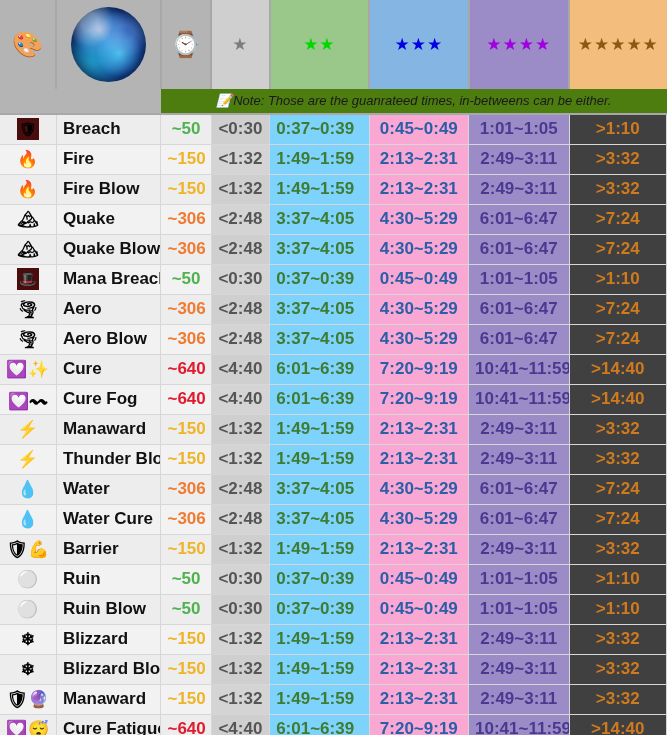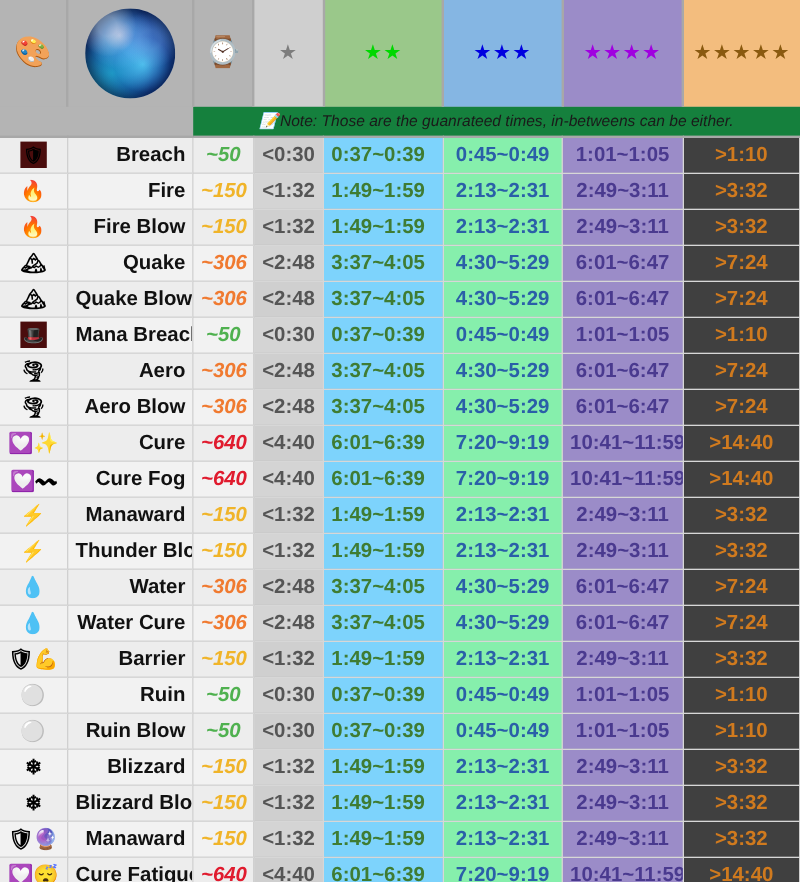--- a/index.html
+++ b/index.html
@@ -57,21 +57,21 @@
       radial-gradient(ellipse at 72% 35%, rgba(150,200,255,.3) 0 12%, rgba(0,0,0,0) 35%);
   }
   .orb-wrap {
     background: #b4b4b4;
     padding: 0;
   }
   .star-row { font-size: 17px; letter-spacing: 1px; line-height: 1; }
 
   
   .note-row td {
-    background: #15803d;
+    background: #4d7c0f;
     font-style: italic;
     font-size: 13px;
     color: #1a1a1a;
     padding: 4px 0 5px 0;
     text-align: center;
     border-bottom: 2px solid #a8a8a8;
   }
   .note-icon { font-size: 13px; margin-right: 1px; }
 
   
@@ -95,46 +95,45 @@
     text-align: center;
     font-size: 16px;
     padding: 0 2px;
     letter-spacing: 0px;
   }
   td.c-name {
     width: 100px;
     font-weight: normal;
     font-size: 17px;
     color: #111;
-    text-align: right;
+    text-align: left;
   }
   td.c-num {
     width: 47px;
     text-align: center;
     font-size: 15px;
-    font-style: italic;
   }
   td.c-t1 {
     width: 55px;
     background: #cfcfcf;
     color: #555;
     text-align: center;
     font-size: 15px;
   }
   tr.even td.c-t1 { background: #d4d4d4; }
   td.c-t2 {
     width: 95px;
     background: #7dd3fc;
     color: #3f7c33;
     text-align: left;
     font-size: 15px;
   }
   td.c-t3 {
     width: 95px;
-    background: #86efac;
+    background: #f9a8d4;
     color: #2a5fa8;
     text-align: center;
     font-size: 15px;
   }
   td.c-t4 {
     width: 96px;
     background: #9b8cc8;
     color: #4a3a8f;
     text-align: center;
     font-size: 15px;

